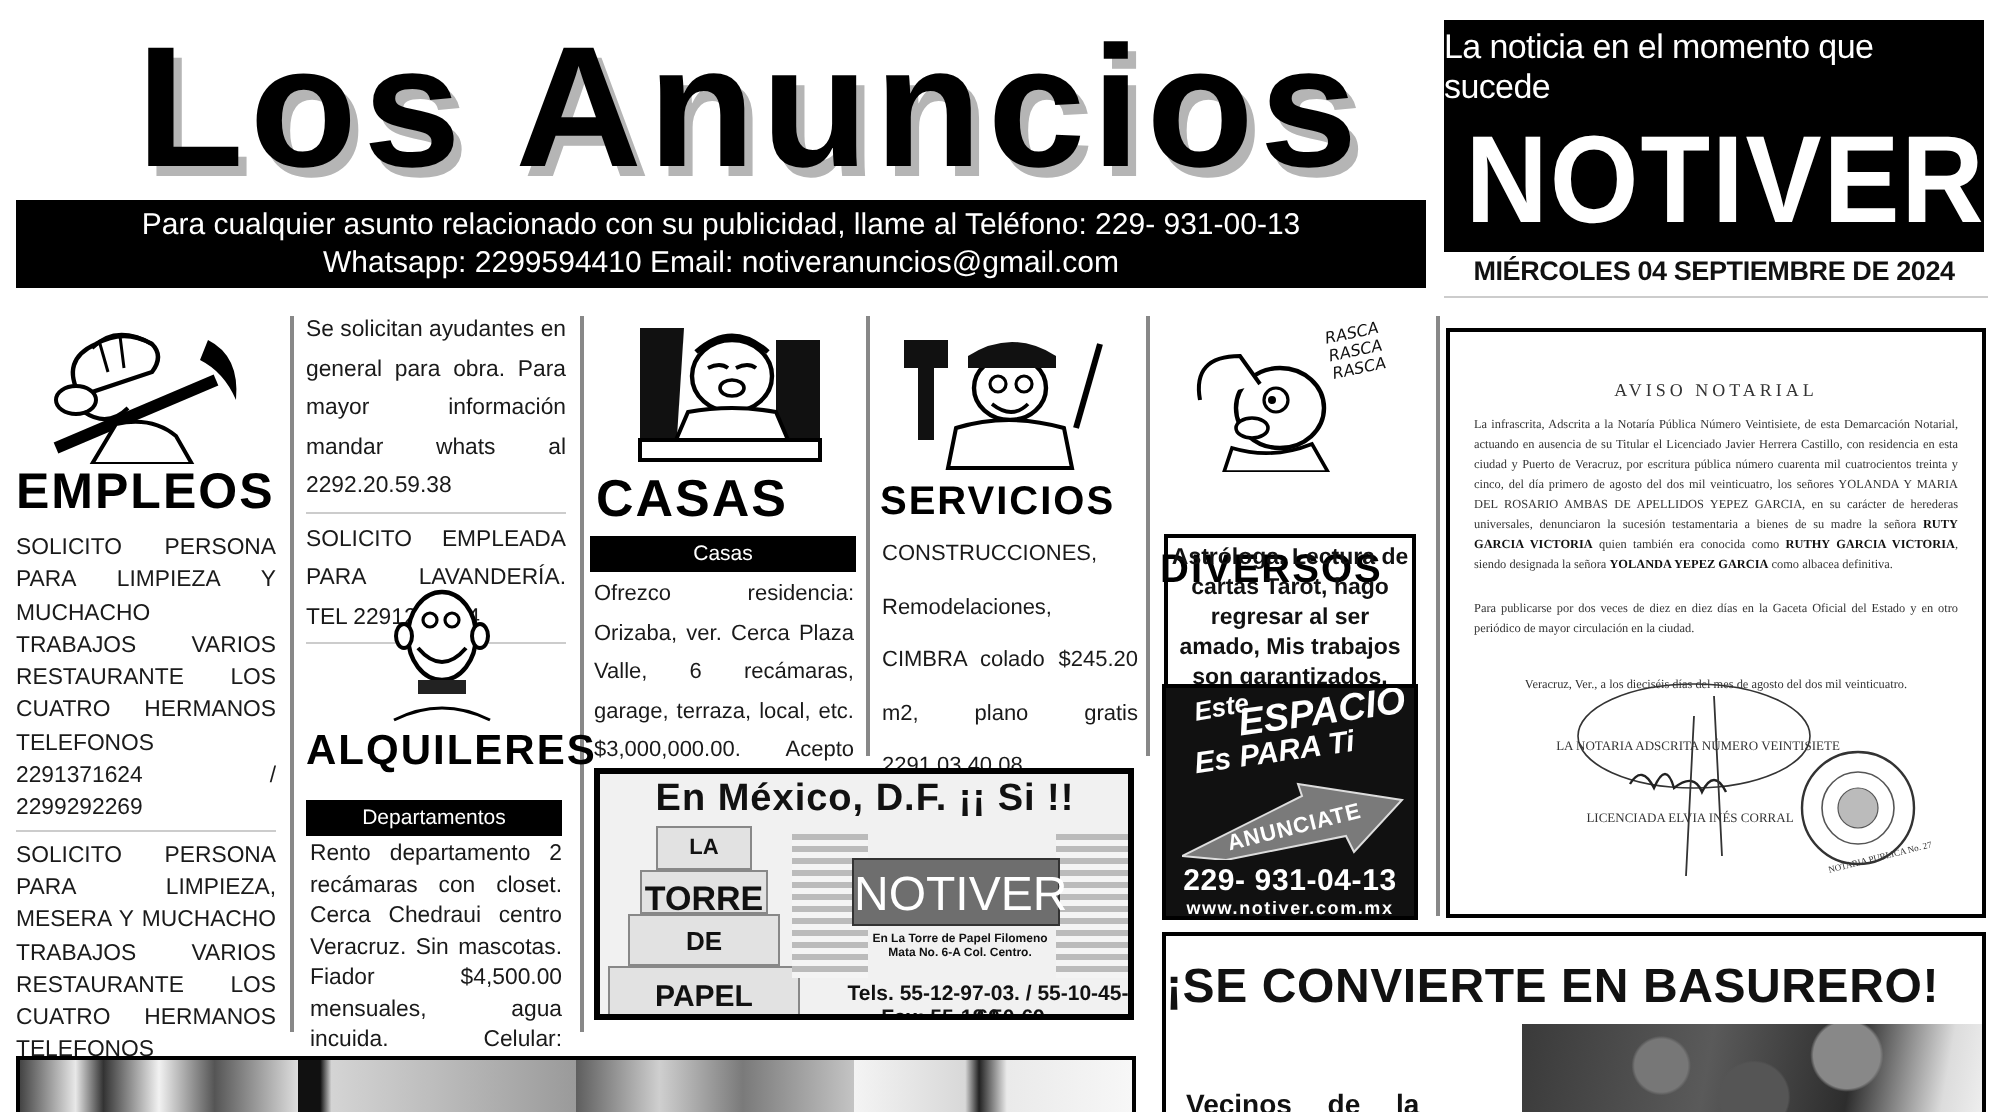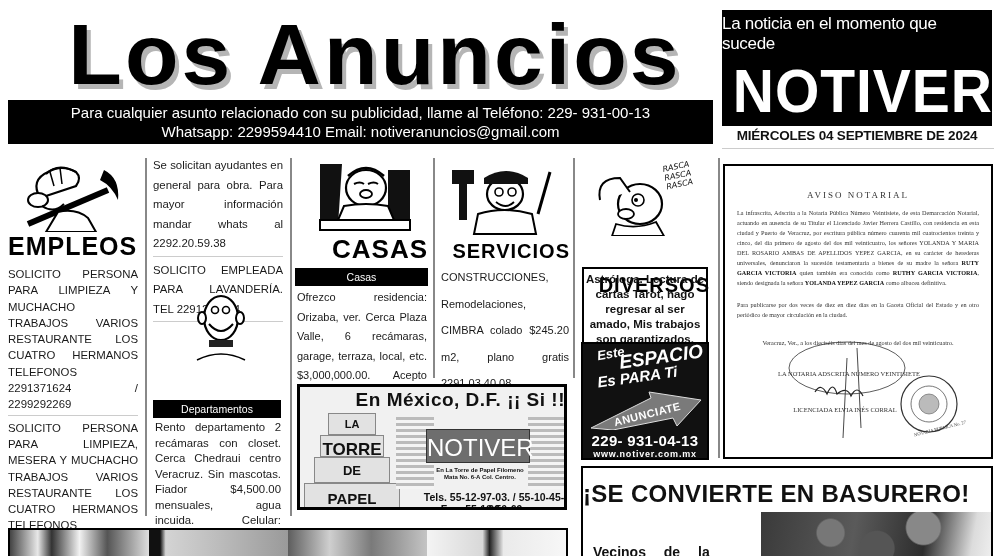--- a/index.html
+++ b/index.html
@@ -32,21 +32,21 @@
   .date-line {
     left: 722px; top: 128px; width: 270px; text-align: center;
     font-size: 13.5px; font-weight: 700; letter-spacing: -0.2px;
   }
 
   
   .vline { width: 2px; background: #888; }
   .hline { height: 1px; background: #bbb; }
   .cat-title {
     font-family: "Liberation Sans", sans-serif; font-weight: 900;
-    letter-spacing: 1px; color: #000; text-align: right;
+    letter-spacing: 1px; color: #000; text-align: left;
   }
 
   .classified {
     font-size: 11.4px; line-height: 16.3px; text-align: justify; color: #1a1a1a;
   }
   .classified-sep { border-bottom: 1px solid #ccc; padding-bottom: 2px; margin-bottom: 4px; }
 
   .subhead-bar {
     background: #000; color: #fff; font-size: 10.5px; text-align: center;
     height: 18px; line-height: 18px;
@@ -127,20 +127,21 @@
   <svg class="abs" style="left:40px;top:0;" width="56" height="70" viewBox="0 0 56 70">
     <ellipse cx="28" cy="26" rx="17" ry="22" fill="#fff" stroke="#000" stroke-width="2.2"></ellipse>
     <ellipse cx="9" cy="26" rx="4" ry="6" fill="#fff" stroke="#000" stroke-width="2"></ellipse>
     <ellipse cx="47" cy="26" rx="4" ry="6" fill="#fff" stroke="#000" stroke-width="2"></ellipse>
     <circle cx="22" cy="18" r="3.5" fill="#fff" stroke="#000" stroke-width="1.6"></circle>
     <circle cx="33" cy="18" r="3.5" fill="#fff" stroke="#000" stroke-width="1.6"></circle>
     <path d="M16 32 q12 14 24 0" fill="#fff" stroke="#000" stroke-width="2"></path>
     <rect x="16" y="48" width="24" height="7" fill="#222"></rect>
     <path d="M4 68 q24 -12 48 0" fill="none" stroke="#000" stroke-width="1.5"></path>
   </svg>
+  <div class="abs cat-title" style="left:0;top:72px;width:130px;font-size:21px;">ALQUILERES</div>
 </div>
 <div class="abs subhead-bar" style="left:153px;top:400px;width:128px;">Departamentos</div>
 <div class="abs classified" style="left:155px;top:420px;width:126px;line-height:15.5px;">Rento departamento 2 recámaras con closet. Cerca Chedraui centro Veracruz. Sin mascotas. Fiador $4,500.00 mensuales, agua incuida. Celular: 2299.19.93.31</div>
 
 <div class="abs" style="left:298px;top:160px;width:130px;height:104px;">
   <svg class="abs" style="left:16px;top:0;" width="100" height="78" viewBox="0 0 100 78">
     <path d="M6 4 h22 l-4 62 h-18 z" fill="#111"></path>
     <path d="M74 10 h22 v58 h-22 z" fill="#111"></path>
     <rect x="6" y="60" width="90" height="10" fill="#fff" stroke="#000" stroke-width="2"></rect>
     <ellipse cx="52" cy="28" rx="20" ry="18" fill="#fff" stroke="#000" stroke-width="2.2"></ellipse>
@@ -190,21 +191,21 @@
   <div class="abs" style="left:14px;top:24px;font-size:15px;font-weight:900;font-style:italic;transform:rotate(-8deg);">Es PARA Ti</div>
   <svg class="abs" style="left:8px;top:46px;" width="112" height="40" viewBox="0 0 112 40">
     <path d="M0 38 L60 8 L58 2 L110 10 L86 36 L82 28 L22 40 Z" fill="#7a7a7a" stroke="#ddd" stroke-width="1"></path>
   </svg>
   <div class="abs" style="left:30px;top:64px;font-size:11px;font-weight:900;color:#fff;transform:rotate(-14deg);letter-spacing:0.5px;">ANUNCIATE</div>
   <div class="abs" style="left:0;top:88px;width:124px;text-align:center;font-size:15px;font-weight:900;letter-spacing:0.3px;">229- 931-04-13</div>
   <div class="abs" style="left:0;top:105px;width:124px;text-align:center;font-size:9px;font-weight:700;letter-spacing:0.8px;">www.notiver.com.mx</div>
 </div>
 
 <div class="abs torre-ad" style="left:297px;top:384px;width:270px;height:126px;">
-  <div class="abs" style="left:0;top:2px;width:265px;text-align:right;font-size:19px;font-weight:900;letter-spacing:0.5px;">En México, D.F. ¡¡ Si !!</div>
+  <div class="abs" style="left:0;top:2px;width:265px;text-align:center;font-size:19px;font-weight:900;letter-spacing:0.5px;">En México, D.F. ¡¡ Si !!</div>
   <div class="abs" style="left:28px;top:26px;width:48px;height:22px;background:#e2e2e2;border:1px solid #888;"></div>
   <div class="abs" style="left:20px;top:48px;width:64px;height:22px;background:#e2e2e2;border:1px solid #888;"></div>
   <div class="abs" style="left:14px;top:70px;width:76px;height:26px;background:#e2e2e2;border:1px solid #888;"></div>
   <div class="abs" style="left:4px;top:96px;width:96px;height:30px;background:#e2e2e2;border:1px solid #888;"></div>
   <div class="abs" style="left:28px;top:31px;width:48px;text-align:center;font-size:11px;font-weight:900;">LA</div>
   <div class="abs" style="left:20px;top:53px;width:64px;text-align:center;font-size:17px;font-weight:900;">TORRE</div>
   <div class="abs" style="left:14px;top:76px;width:76px;text-align:center;font-size:13px;font-weight:900;">DE</div>
   <div class="abs" style="left:4px;top:103px;width:96px;text-align:center;font-size:15px;font-weight:900;">PAPEL</div>
   <div class="abs" style="left:96px;top:30px;width:38px;height:72px;background:repeating-linear-gradient(#bbb 0 3px,#f4f4f4 3px 6px);"></div>
   <div class="abs" style="left:228px;top:30px;width:38px;height:72px;background:repeating-linear-gradient(#bbb 0 3px,#f4f4f4 3px 6px);"></div>

